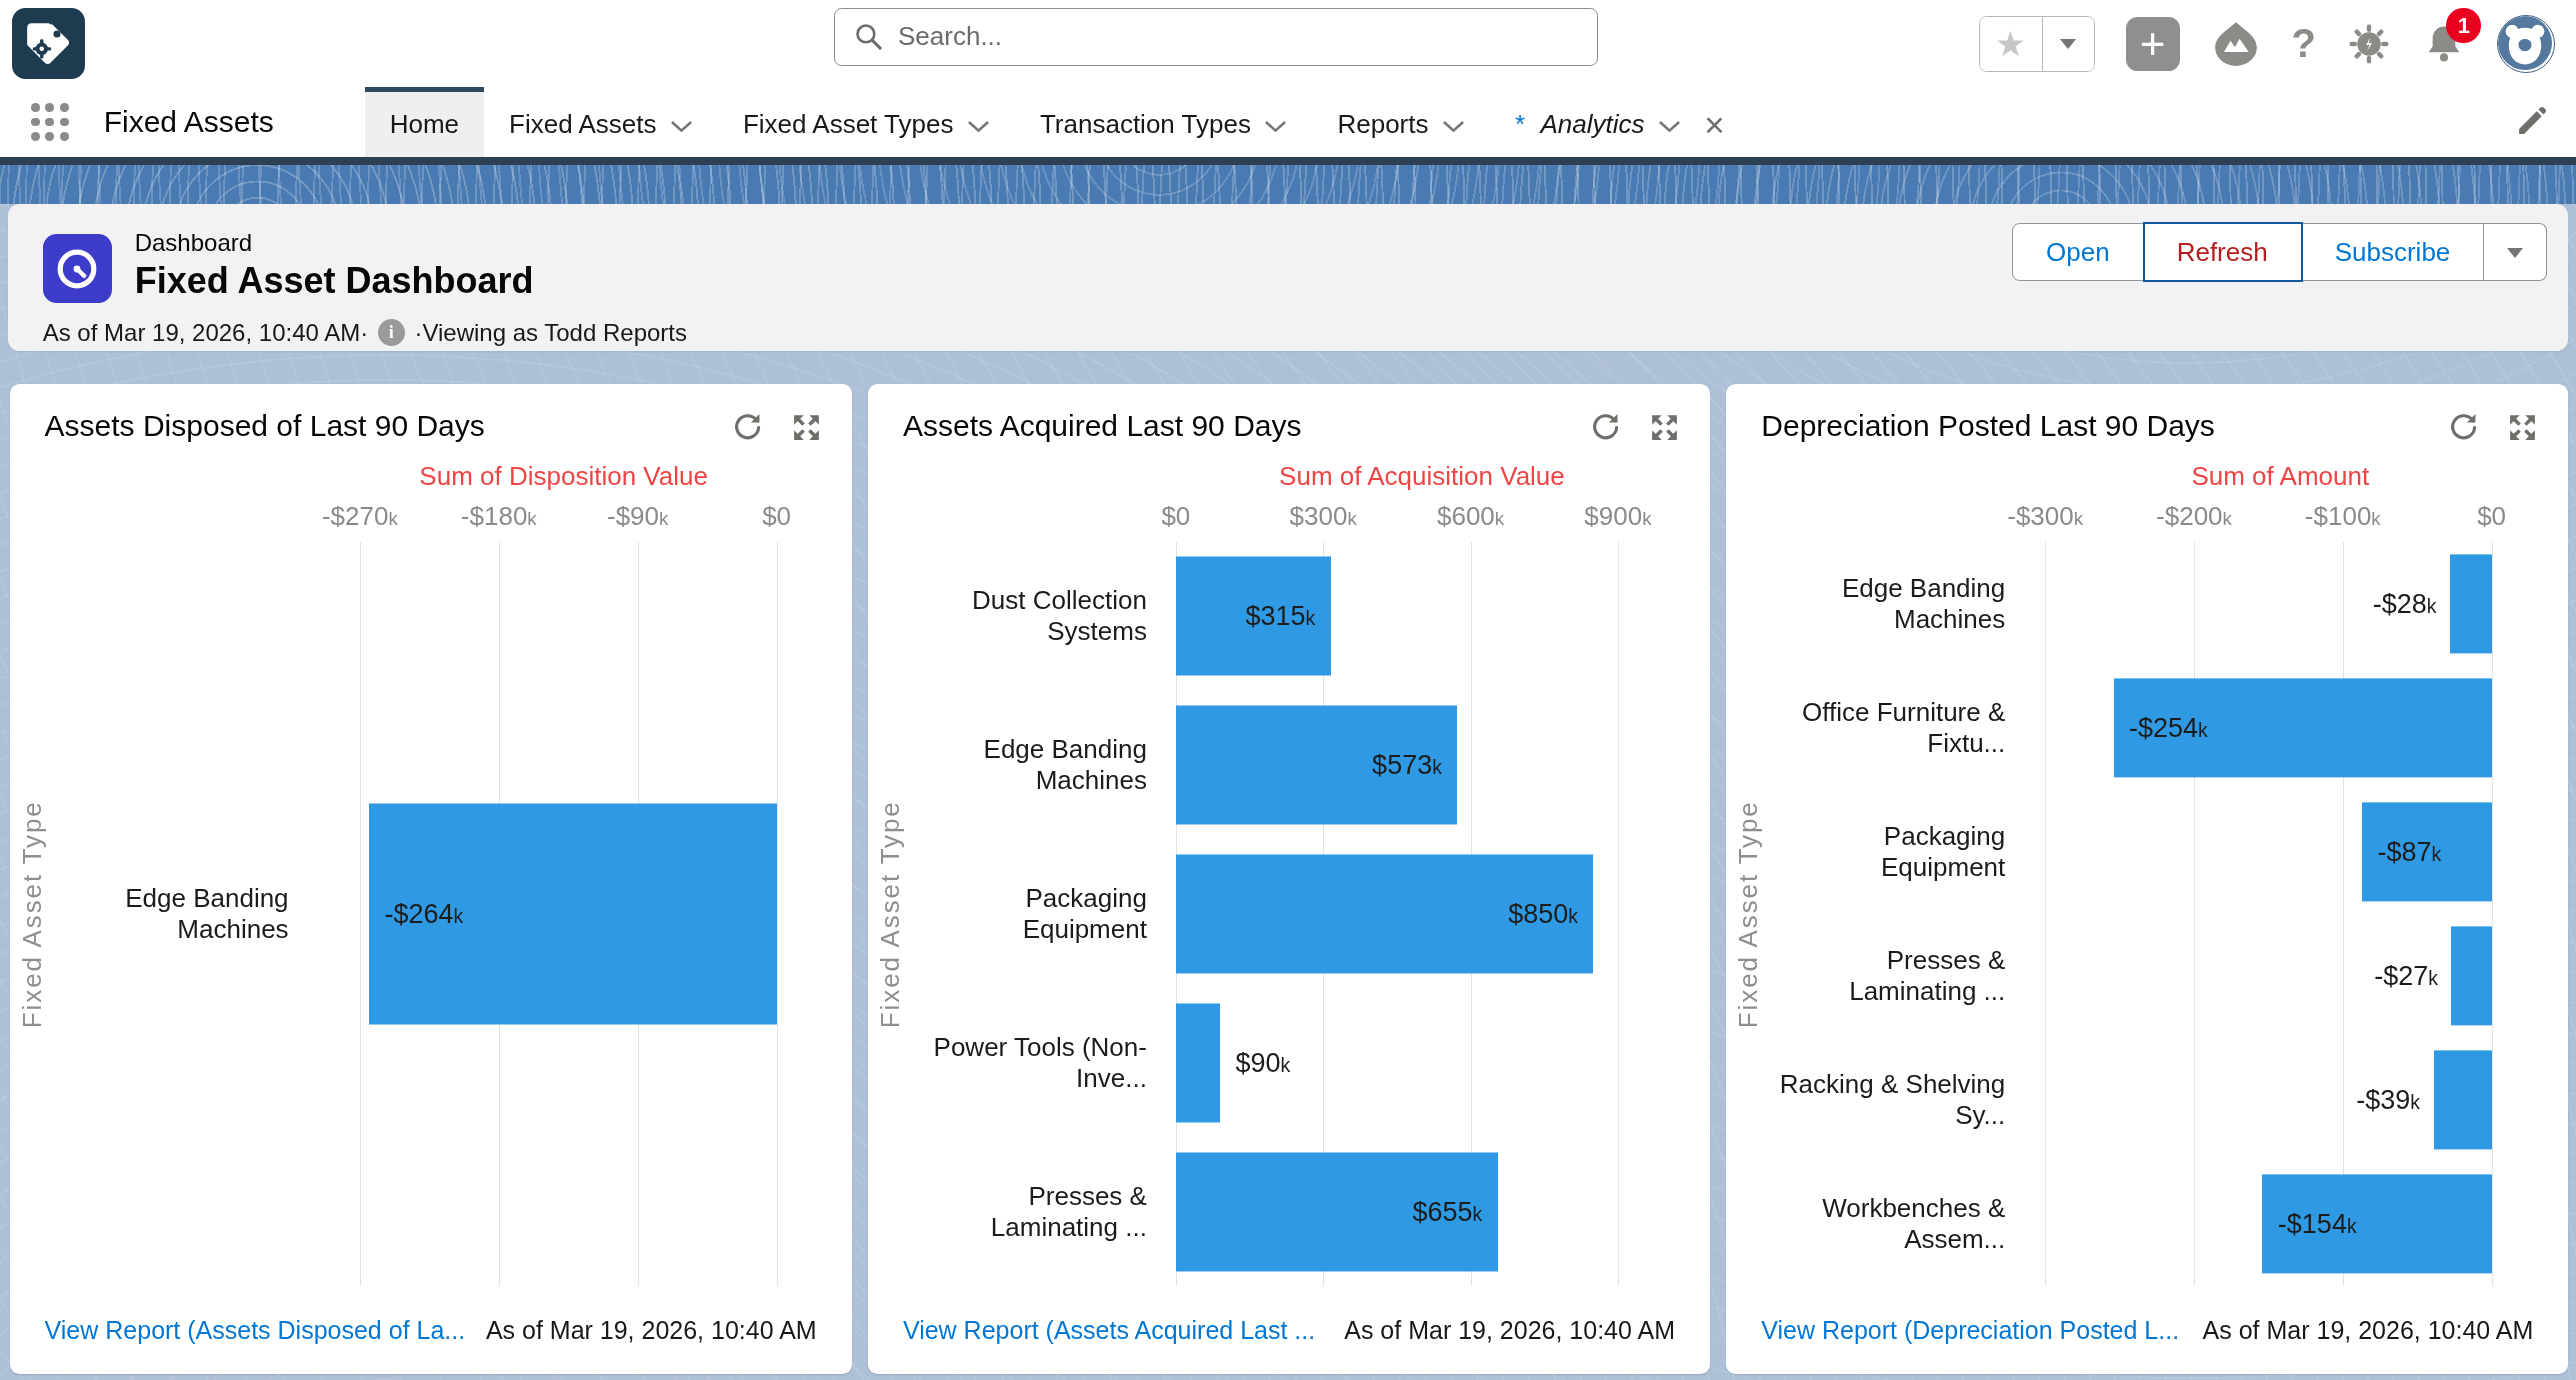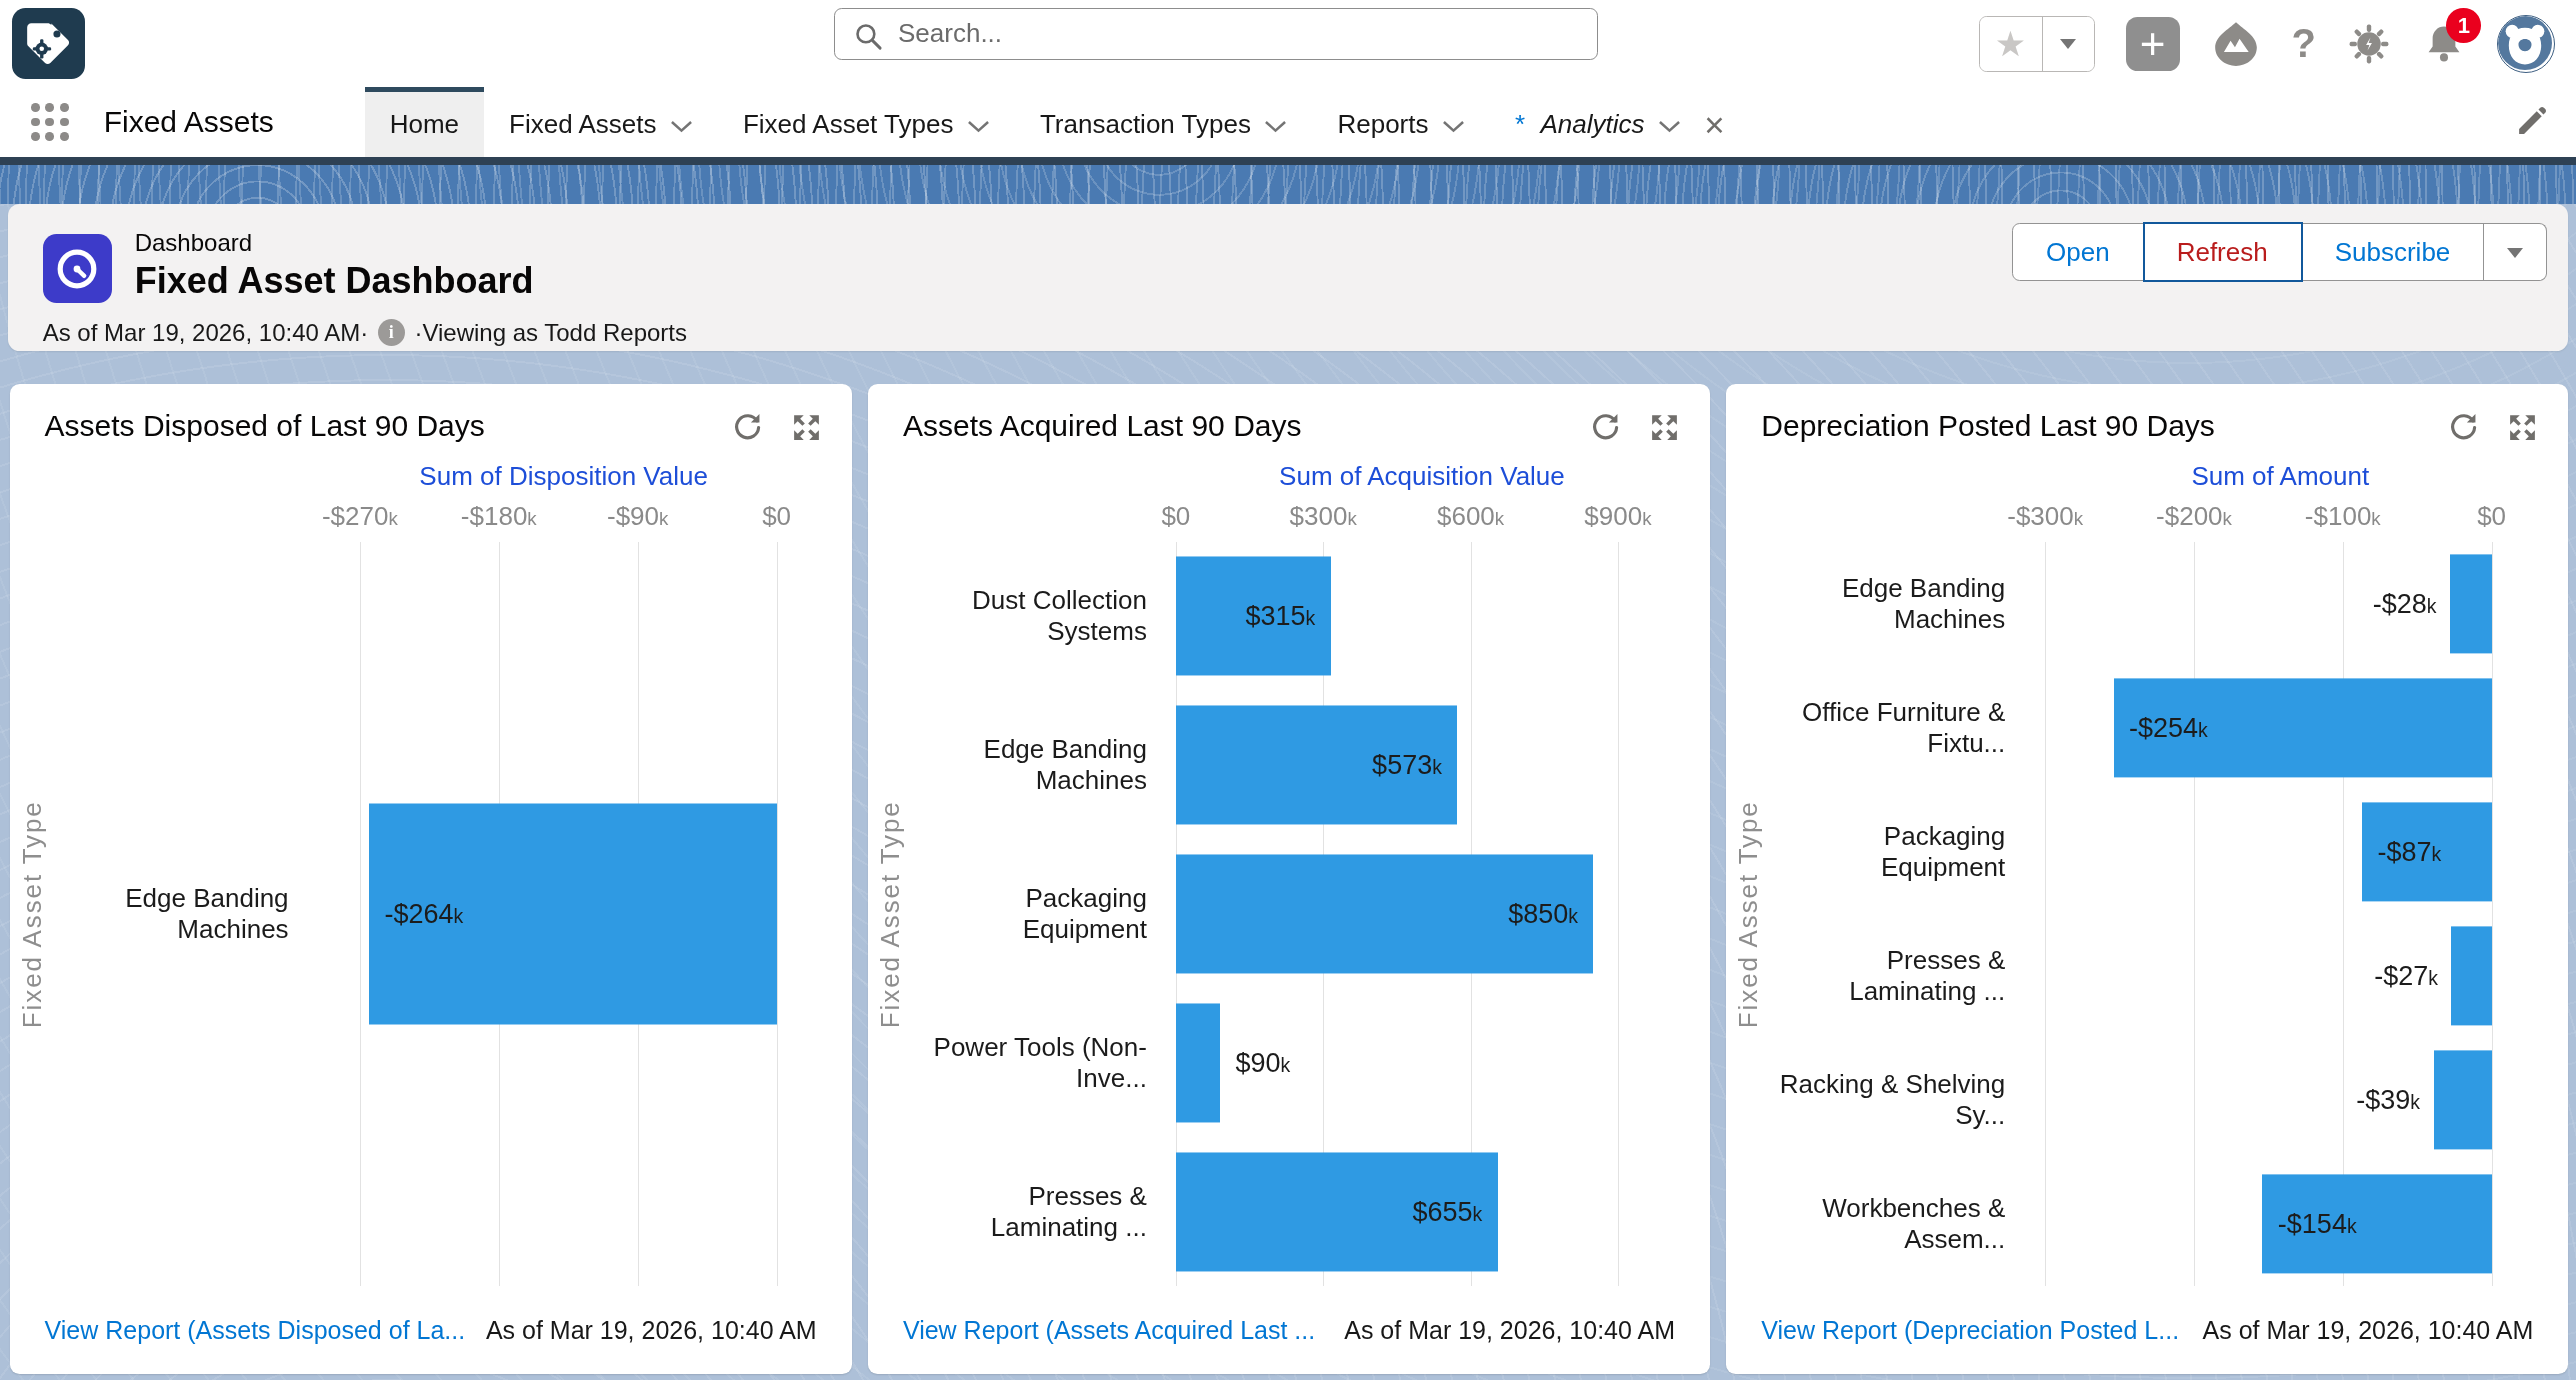--- a/index.html
+++ b/index.html
@@ -9,21 +9,21 @@
     background-color:#adc0d8;
     background-image:
       repeating-radial-gradient(circle at 15% 120%, rgba(255,255,255,.10) 0 1.9px, transparent 1.9px 25px),
       repeating-radial-gradient(circle at 85% -20%, rgba(255,255,255,.08) 0 1.9px, transparent 1.9px 29px);
   }
 
   
   .gheader { position:absolute; top:0; left:0; width:2576px; height:87px; background:#fff; }
   .logo-tile { position:absolute; left:11.5px; top:7.7px; width:73px; height:71px; background:#1f3b4f; border-radius:13.5px;
     display:flex; align-items:center; justify-content:center; }
-  .searchbox { position:absolute; left:834px; top:7.7px; width:764px; height:52px; }
+  .searchbox { position:absolute; left:834px; top:7.7px; width:764px; height:58px; }
   .searchbox input { width:100%; height:100%; border:1.4px solid #8d8d8d; border-radius:7.7px; padding:0 19px 0 63px;
     font-size:26px; color:#1b1b1b; font-family:"Liberation Sans", sans-serif; background:#fff; outline:none; }
   .searchbox input::placeholder { color:#6b6b6b; }
   .searchbox .mag { position:absolute; left:19px; top:13.5px; }
   .gh-right { position:absolute; right:21px; top:12.5px; height:62px; display:flex; align-items:center; gap:31px; }
   .fav-group { display:flex; height:56px; border:1.4px solid #b9b7b5; border-radius:7.7px; overflow:hidden; background:#fff; }
   .fav-star { width:62px; display:flex; align-items:center; justify-content:center; font-size:35px; color:#c9c7c5; background:#fff; }
   .fav-caret { width:52px; display:flex; align-items:center; justify-content:center; border-left:1.4px solid #b9b7b5; background:#fff; }
   .caret-down { width:0; height:0; border:8.7px solid transparent; border-top:10.6px solid #747474; margin-top:9.6px; }
   .plus-tile { width:54px; height:54px; border-radius:11.5px; background:#8f8f8f; color:#fff; font-size:44px; font-weight:300;
@@ -75,21 +75,21 @@
 
   
   .cards-row { position:absolute; top:384px; left:9.6px; right:7.7px; bottom:5.8px; display:flex; gap:16.3px; }
   .card { flex:1; background:#fff; border-radius:9.6px; box-shadow:0 1px 1.9px rgba(0,0,0,.12);
     display:flex; flex-direction:column; overflow:hidden; }
   .card-head { height:77px; padding:25px 29px 0 35px; display:flex; justify-content:space-between; align-items:flex-start; }
   .card-title { font-size:30px; font-weight:400; color:#080707; }
   .card-icons { display:flex; gap:27px; margin-top:1.9px; }
   .plotwrap { flex:1; position:relative; }
   .axhead { position:absolute; left:304px; right:38px; top:0; height:81px; }
-  .axis-title { position:absolute; left:0; right:0; top:0; text-align:center; font-size:26px; color:#1d4ed8; }
+  .axis-title { position:absolute; left:0; right:0; top:0; text-align:center; font-size:26px; color:#ef4444; }
   .tickrow { position:absolute; left:0; right:0; top:40px; height:35px; }
   .tick { position:absolute; transform:translateX(-50%); font-size:26px; color:#8a8a8a; white-space:nowrap; }
   .gridzone { position:absolute; left:304px; right:38px; top:81px; bottom:0; }
   .gridline { position:absolute; top:0; bottom:0; width:1px; background:#e2e2e2; }
   .chartbody { position:absolute; left:0; right:0; top:81px; bottom:0; display:flex; }
   .ylab { width:44px; display:flex; align-items:center; justify-content:center; writing-mode:vertical-rl;
     transform:rotate(180deg); font-size:26px; color:#8e8e8e; letter-spacing:1.9px; white-space:nowrap; }
   .rows { flex:1; display:flex; flex-direction:column; }
   .row { flex:1; display:flex; align-items:stretch; }
   .rlabel { width:260px; display:flex; align-items:center; justify-content:flex-end; padding-right:25px;

